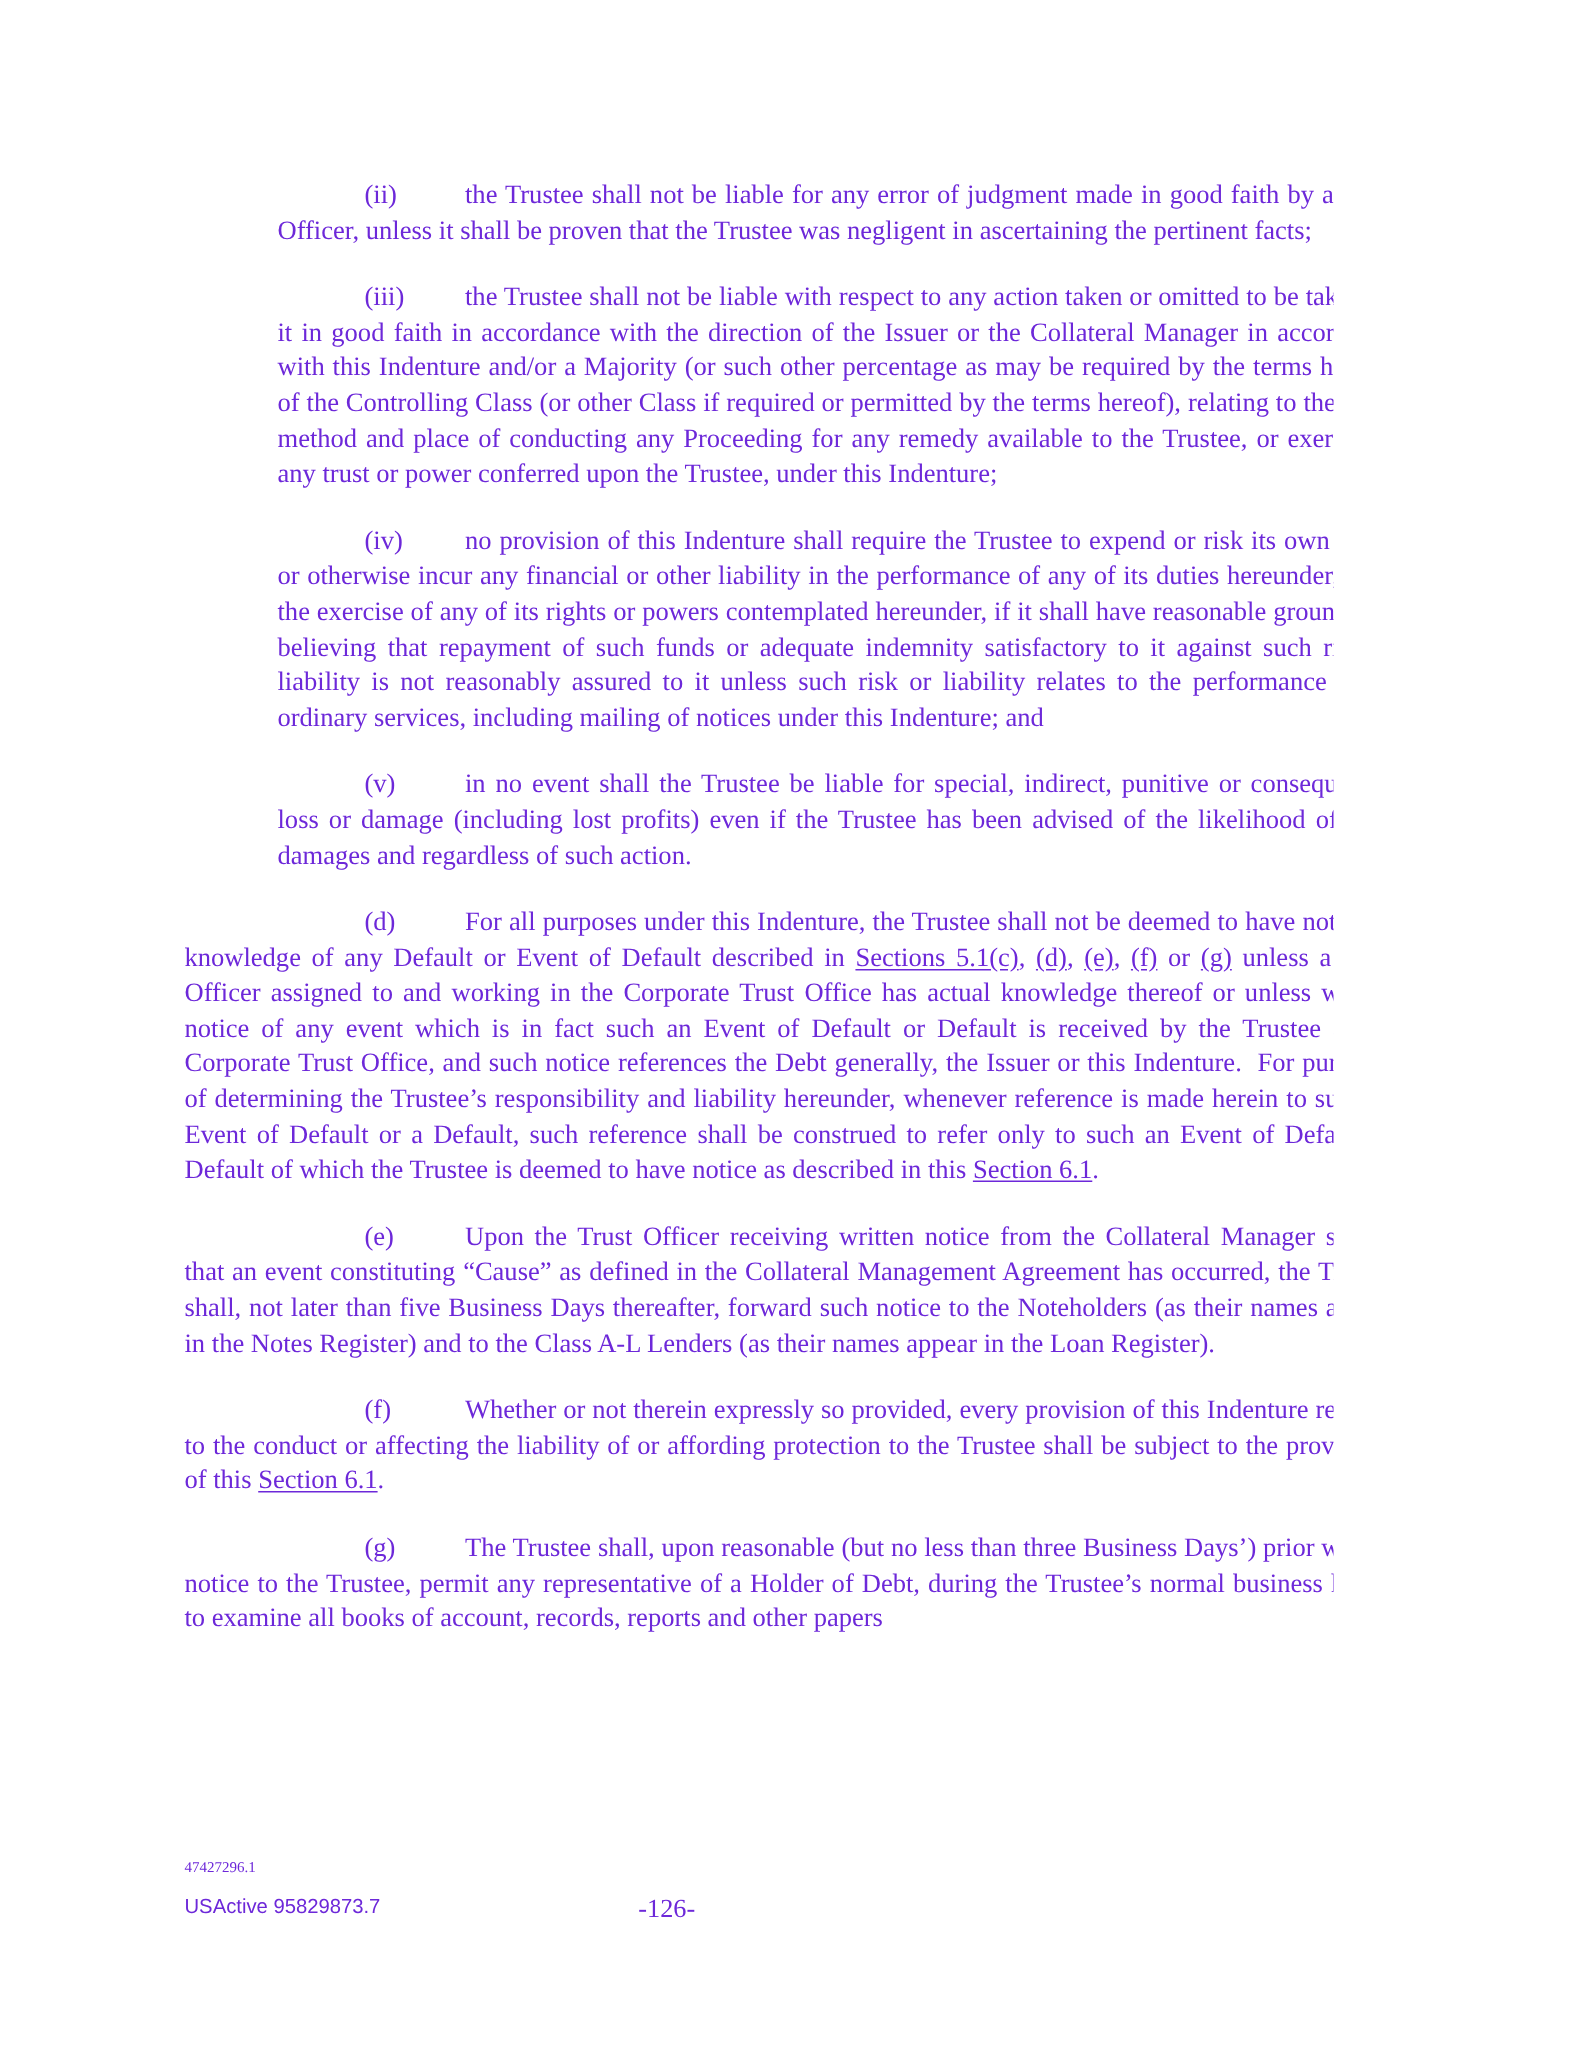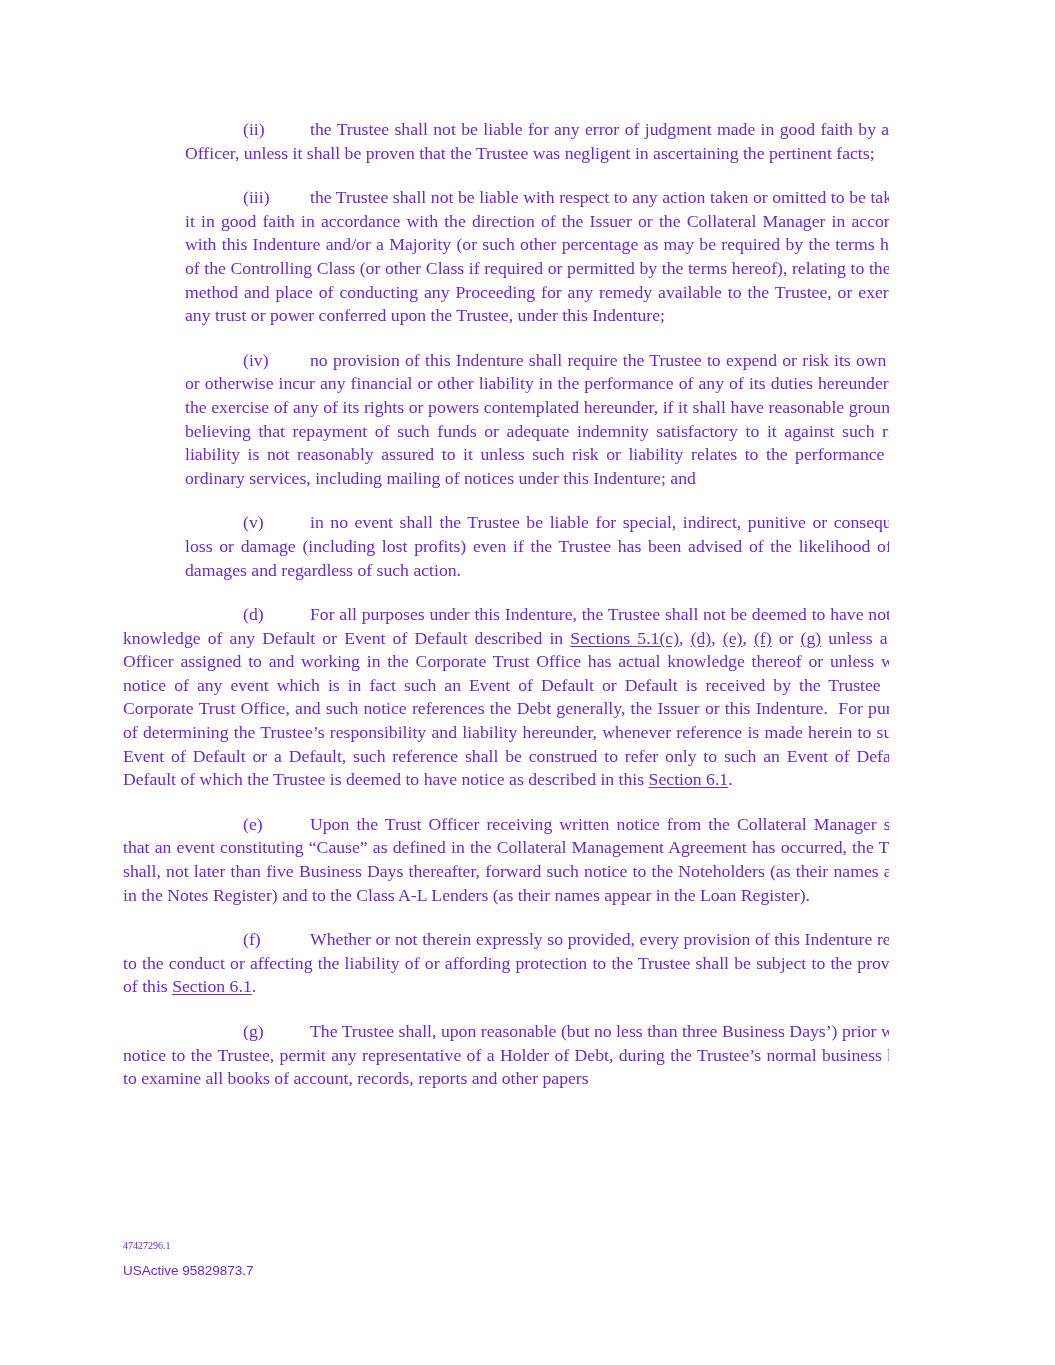--- a/index.html
+++ b/index.html
@@ -82,13 +82,14 @@
       <p class="para sub"><span class="plabel">(iv)</span><span>no provision of this Indenture shall require the Trustee to expend or risk its own funds or otherwise incur any financial or other liability in the performance of any of its duties hereunder, or in the exercise of any of its rights or powers contemplated hereunder, if it shall have reasonable grounds for believing that repayment of such funds or adequate indemnity satisfactory to it against such risk or liability is not reasonably assured to it unless such risk or liability relates to the performance of its ordinary services, including mailing of notices under this Indenture; and</span></p>
       <p class="para sub"><span class="plabel">(v)</span><span>in no event shall the Trustee be liable for special, indirect, punitive or consequential loss or damage (including lost profits) even if the Trustee has been advised of the likelihood of such damages and regardless of such action.</span></p>
       <p class="para main"><span class="plabel">(d)</span><span>For all purposes under this Indenture, the Trustee shall not be deemed to have notice or knowledge of any Default or Event of Default described in </span><span class="u">Sections 5.1(c)</span><span>, </span><span class="u">(d)</span><span>, </span><span class="u">(e)</span><span>, </span><span class="u">(f)</span><span> or </span><span class="u">(g)</span><span> unless a Trust Officer assigned to and working in the Corporate Trust Office has actual knowledge thereof or unless written notice of any event which is in fact such an Event of Default or Default is received by the Trustee at the Corporate Trust Office, and such notice references the Debt generally, the Issuer or this Indenture.&nbsp; For purposes of determining the Trustee’s responsibility and liability hereunder, whenever reference is made herein to such an Event of Default or a Default, such reference shall be construed to refer only to such an Event of Default or Default of which the Trustee is deemed to have notice as described in this </span><span class="u">Section 6.1</span><span>.</span></p>
       <p class="para main"><span class="plabel">(e)</span><span>Upon the Trust Officer receiving written notice from the Collateral Manager stating that an event constituting “Cause” as defined in the Collateral Management Agreement has occurred, the Trustee shall, not later than five Business Days thereafter, forward such notice to the Noteholders (as their names appear in the Notes Register) and to the Class A-L Lenders (as their names appear in the Loan Register).</span></p>
       <p class="para main"><span class="plabel">(f)</span><span>Whether or not therein expressly so provided, every provision of this Indenture relating to the conduct or affecting the liability of or affording protection to the Trustee shall be subject to the provisions of this </span><span class="u">Section 6.1</span><span>.</span></p>
       <p class="para main"><span class="plabel">(g)</span><span>The Trustee shall, upon reasonable (but no less than three Business Days’) prior written notice to the Trustee, permit any representative of a Holder of Debt, during the Trustee’s normal business hours, to examine all books of account, records, reports and other papers</span></p>
     </div>
 
   <div class="footer-docid1">USActive 95829873.7</div>
   <div class="footer-docid2">47427296.1</div>
+  <div class="page-number">-126-</div>
 </div>
 
 </body></html>

